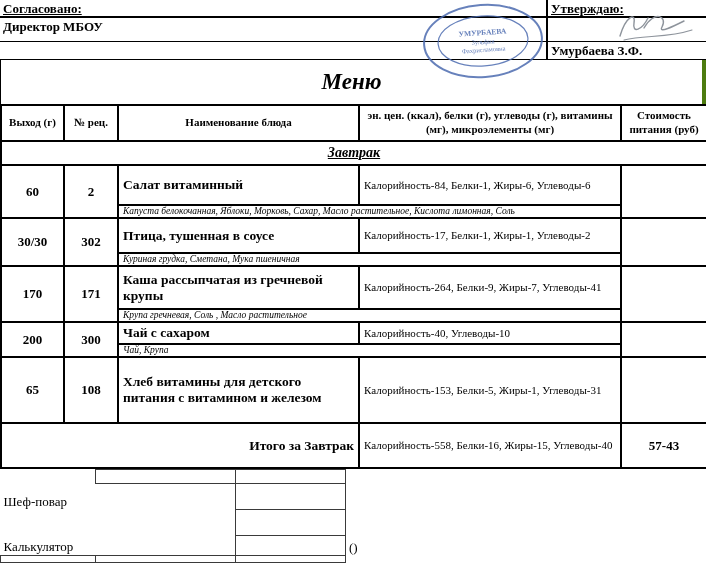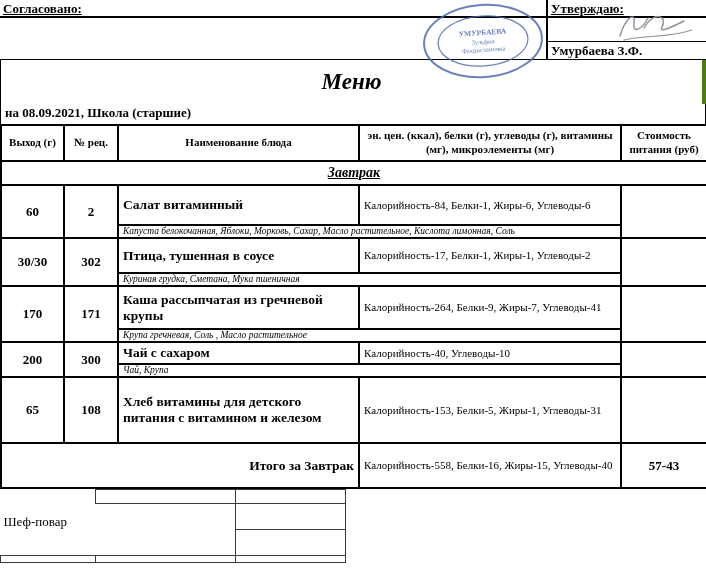--- a/index.html
+++ b/index.html
@@ -98,20 +98,23 @@
 </head>
 <body>
 
 <div class="page">
 
   <div class="tophead">
     <div class="th-left">
       <div class="trow trow1">
           <span class="lbl-bold lbl-ul">Согласовано:</span>
         </div>
+      <div class="trow trow2">
+          <span class="lbl-bold">Директор МБОУ</span>
+        </div>
       <div class="trow trow3"></div>
     </div>
     <div class="th-right">
       <div class="trow trow1">
           <span class="lbl-bold lbl-ul">Утверждаю:</span>
         </div>
       <div class="trow trow2"></div>
       <div class="approver">Умурбаева З.Ф.</div>
     </div>
 
@@ -125,21 +128,20 @@
       </g>
     </svg>
 
     <svg class="sig" width="90" height="40" viewBox="0 0 90 40">
       <path d="M8 28 C 14 8, 24 4, 22 15 C 20 26, 30 22, 36 10 M 32 20 C 42 2, 56 8, 50 19 C 46 26, 62 18, 72 13" fill="none" stroke="#8e949c" stroke-width="1.4" stroke-linecap="round"></path>
       <path d="M12 32 C 32 27, 56 30, 80 22" fill="none" stroke="#8e949c" stroke-width="1.1" stroke-linecap="round"></path>
     </svg>
   </div>
 
   <div class="title">Меню</div>
-  <div class="subtitle">на 08.09.2021,  Школа (старшие)</div>
 
   <table class="menu">
     <colgroup>
         <col class="c1">
         <col class="c2">
         <col class="c3">
         <col class="c4">
         <col class="c5">
       </colgroup>
     <tbody>
@@ -233,20 +235,26 @@
       <td></td>
       <td class="gridded"></td>
       <td></td>
     </tr>
     <tr class="f-gap">
       <td></td>
       <td></td>
       <td class="vlines"></td>
       <td></td>
     </tr>
+    <tr class="f-calc">
+      <td class="footer-label">Калькулятор</td>
+      <td></td>
+      <td class="gridded"></td>
+      <td class="parens">()</td>
+    </tr>
     <tr class="f-end">
       <td class="gridded"></td>
       <td class="gridded"></td>
       <td class="gridded"></td>
       <td></td>
     </tr>
   </tbody>
     </table>
 
 </div>

